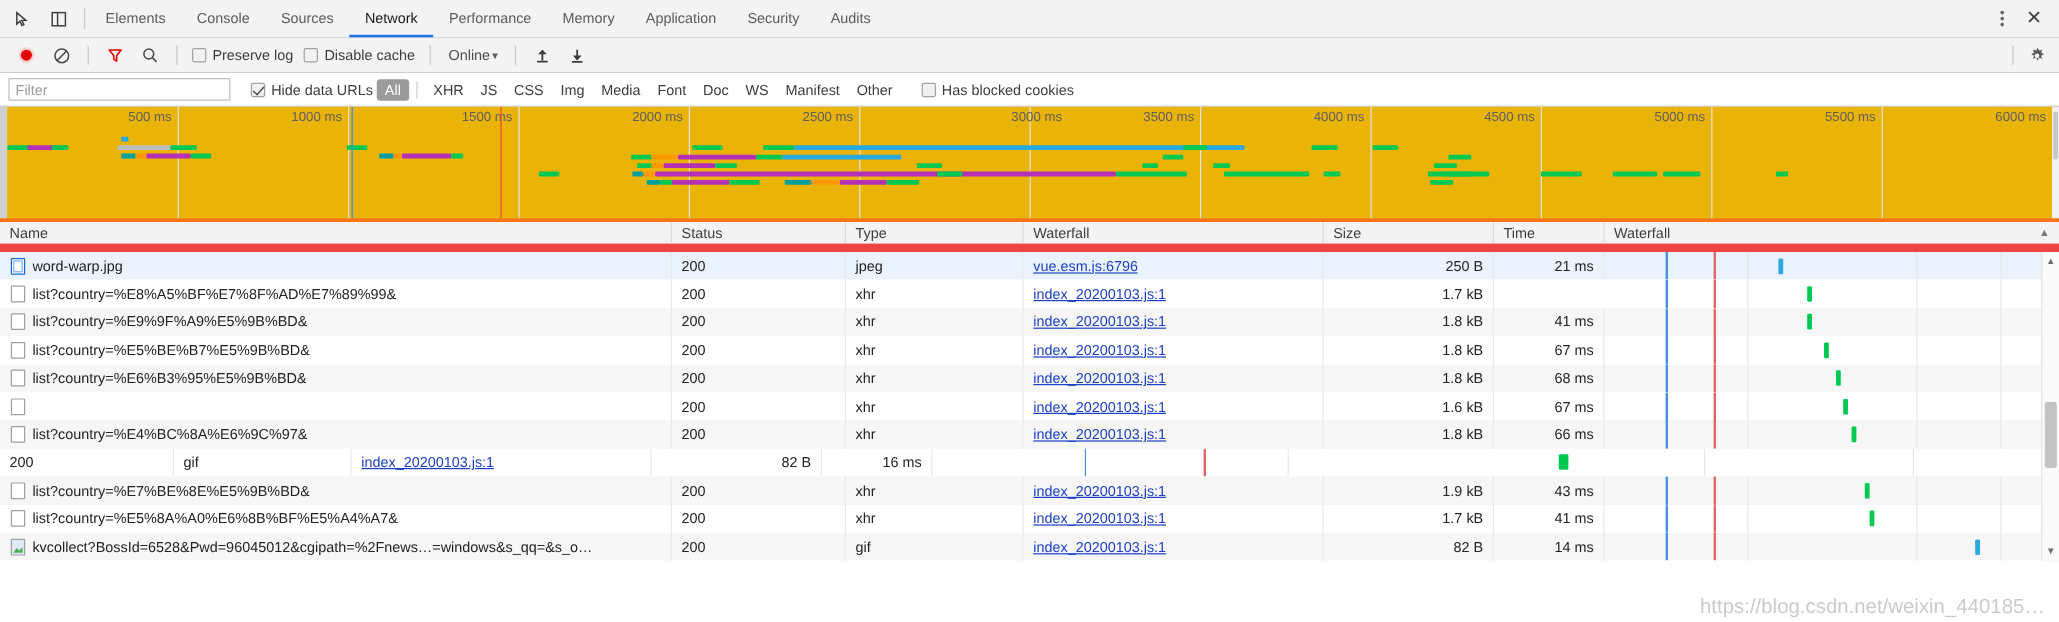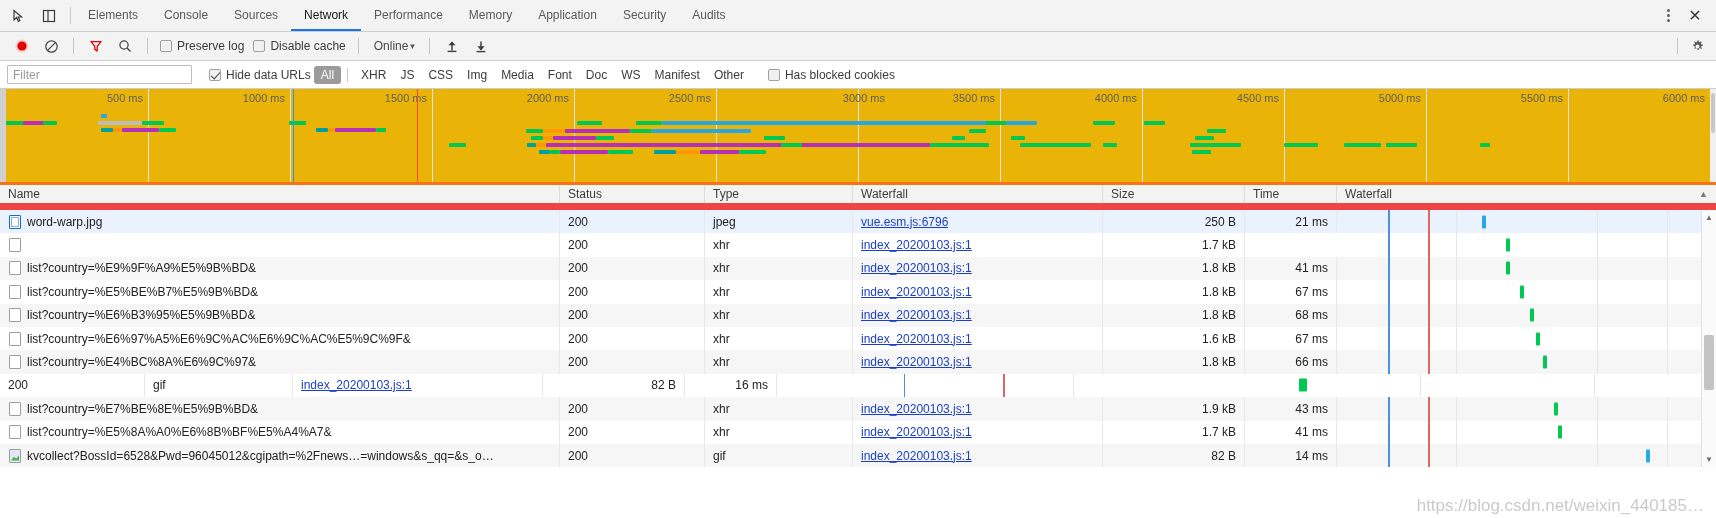--- a/index.html
+++ b/index.html
@@ -523,20 +523,21 @@
             <div class="wf-tick" style="left: 87%;"></div>
             <div class="wf-event" style="left: 13.5%; background: rgb(74, 144, 226);"></div>
             <div class="wf-event" style="left: 24.1%; background: rgb(224, 102, 102);"></div>
           </div>
           <div class="wf-bar" style="left: 38.2%; width: max(4px, 1%); background: rgb(41, 168, 224);"></div>
         </div>
       </div>
       <div class="row even">
         <div class="cell name-cell" style="width: 560px;">
           <span class="fileicon doc"></span>
+          <span class="nametext">list?country=%E8%A5%BF%E7%8F%AD%E7%89%99&amp;</span>
         </div>
         <div class="cell" style="width: 145px;">200</div>
         <div class="cell" style="width: 148px;">xhr</div>
         <div class="cell" style="width: 250px;">
           <span class="initlink">index_20200103.js:1</span>
         </div>
         <div class="cell num" style="width: 142px;">1.7 kB</div>
         <div class="cell num" style="width: 92px; margin-top: 34px;">39 ms</div>
         <div class="cell wf">
           <div class="wf-grid">
@@ -614,21 +615,20 @@
             <div class="wf-tick" style="left: 87%;"></div>
             <div class="wf-event" style="left: 13.5%; background: rgb(74, 144, 226);"></div>
             <div class="wf-event" style="left: 24.1%; background: rgb(224, 102, 102);"></div>
           </div>
           <div class="wf-bar" style="left: 51%; width: max(4px, 1.1%); background: rgb(0, 200, 83);"></div>
         </div>
       </div>
       <div class="row even">
         <div class="cell name-cell" style="width: 560px;">
           <span class="fileicon doc"></span>
-          <span class="nametext">list?country=%E6%97%A5%E6%9C%AC%E6%9C%AC%E5%9C%9F&amp;</span>
         </div>
         <div class="cell" style="width: 145px;">200</div>
         <div class="cell" style="width: 148px;">xhr</div>
         <div class="cell" style="width: 250px;">
           <span class="initlink">index_20200103.js:1</span>
         </div>
         <div class="cell num" style="width: 142px;">1.6 kB</div>
         <div class="cell num" style="width: 92px;">67 ms</div>
         <div class="cell wf">
           <div class="wf-grid">

